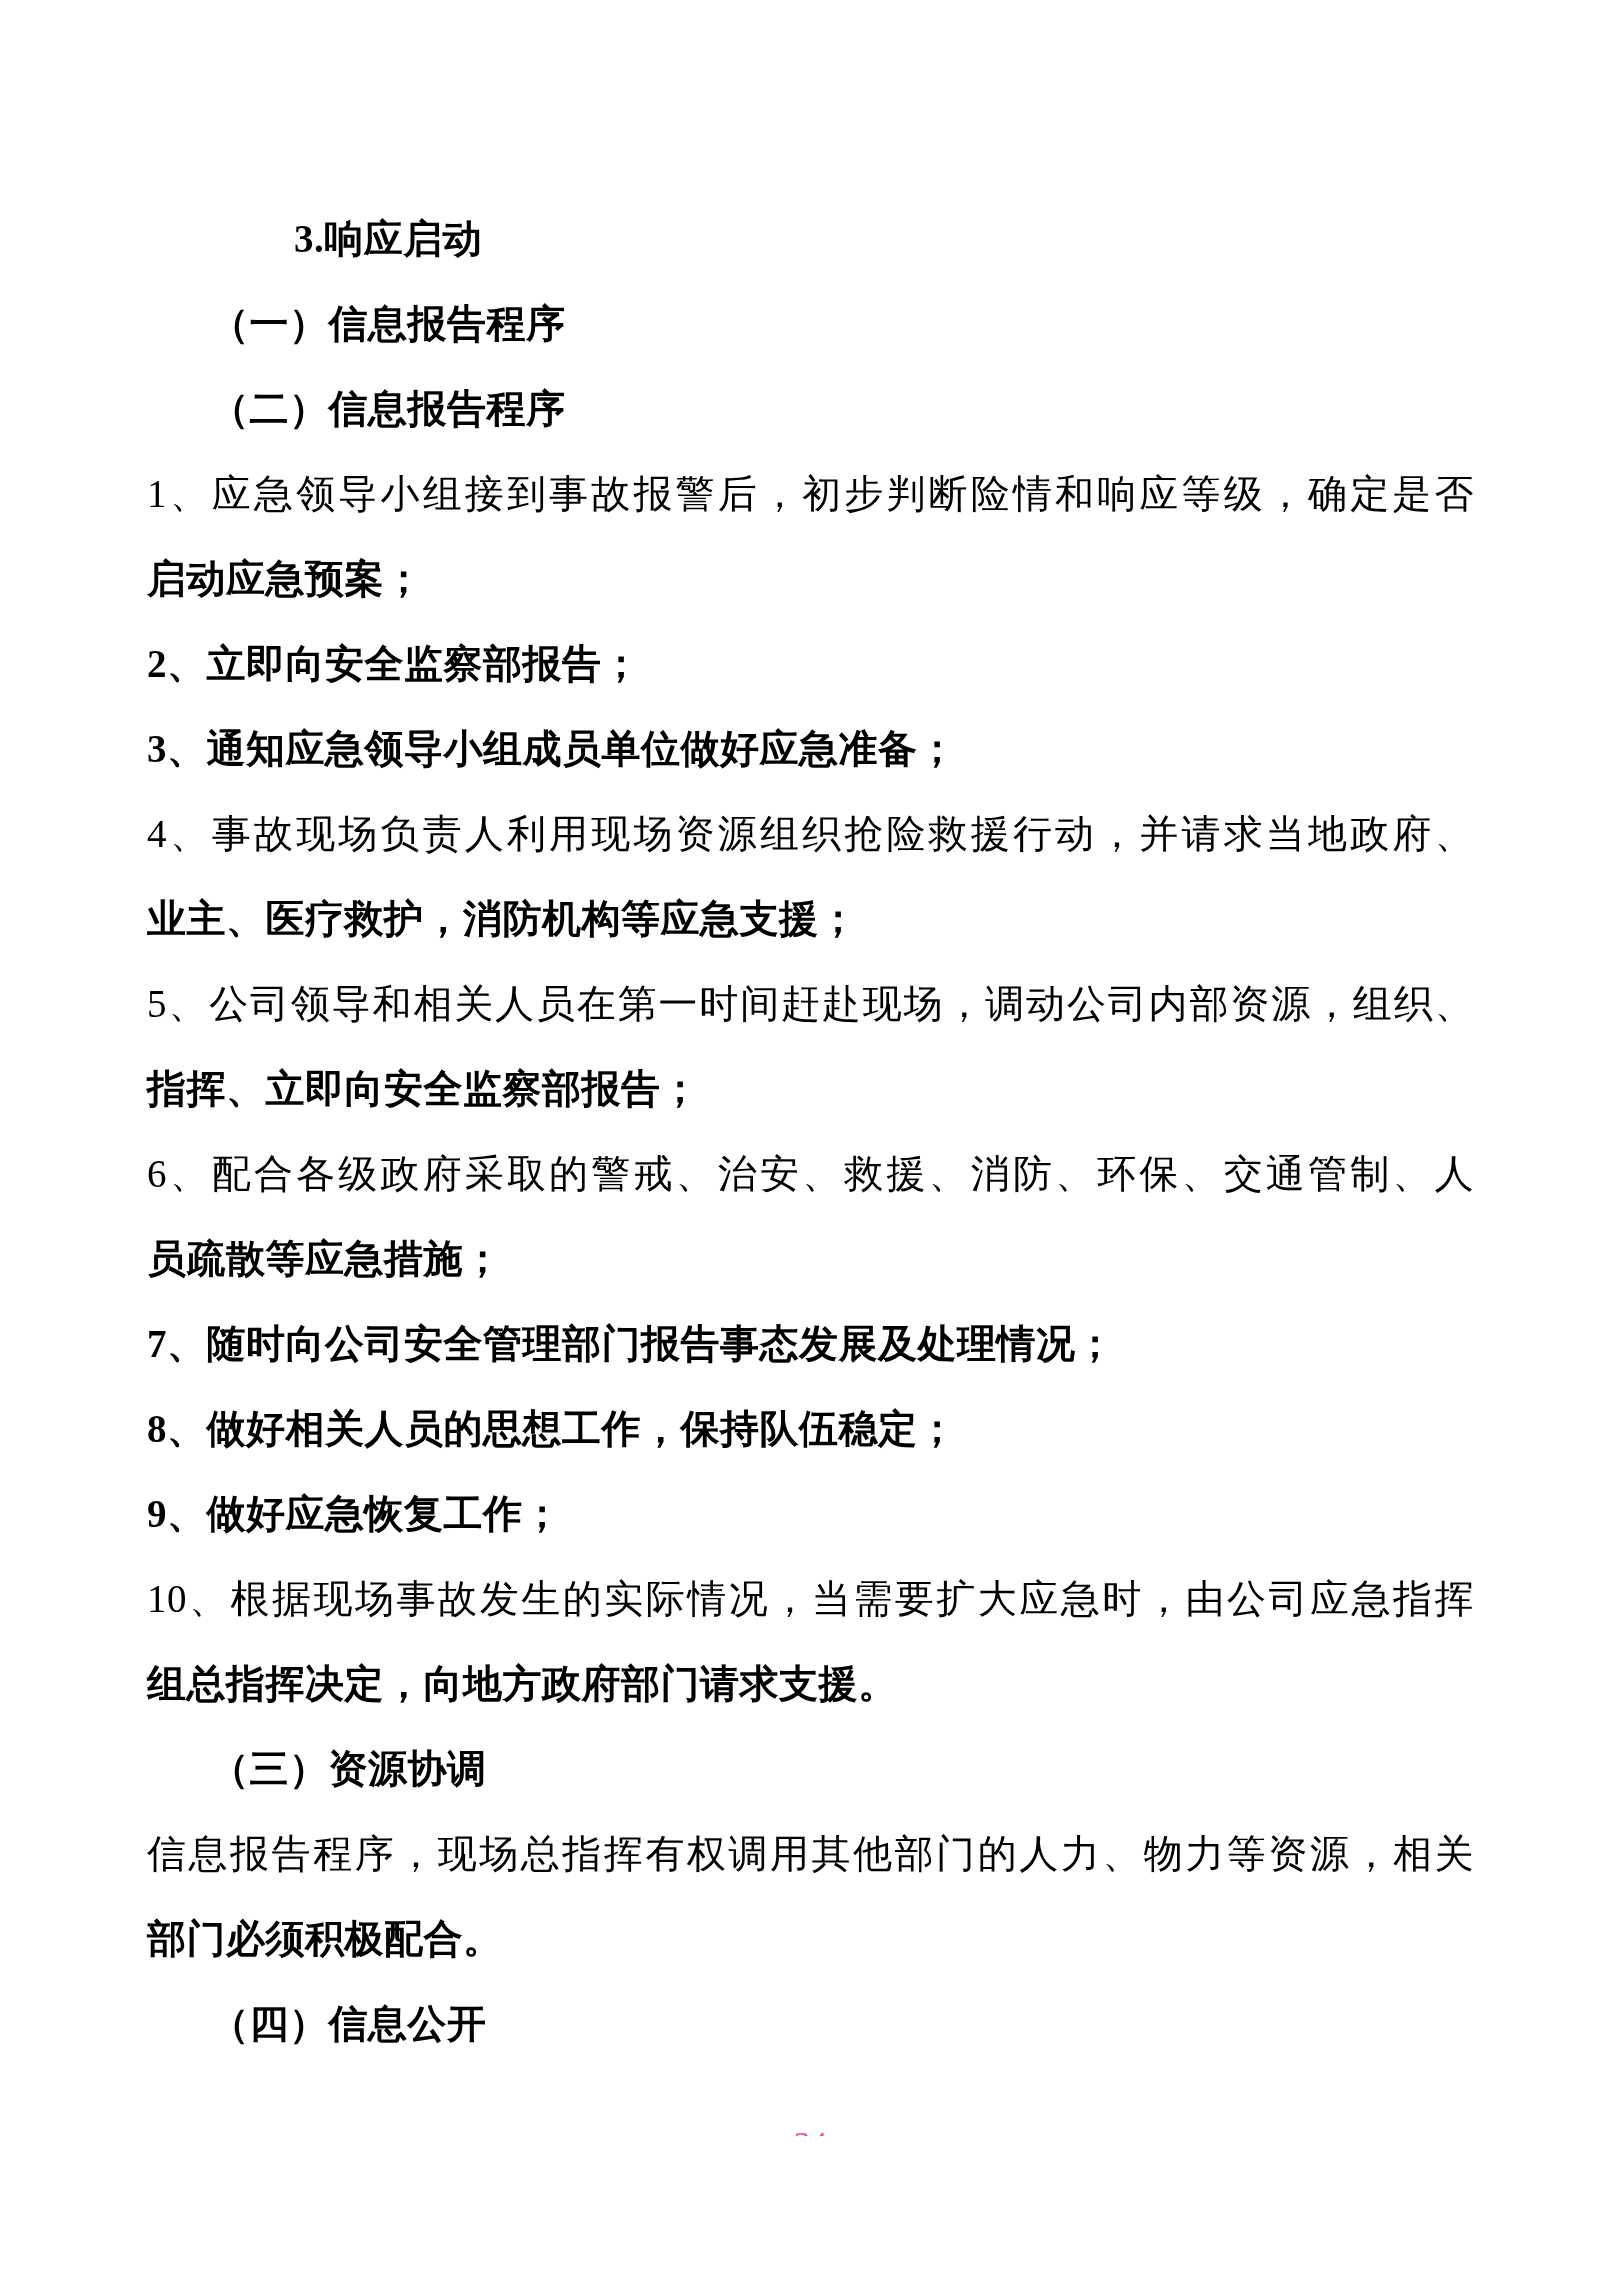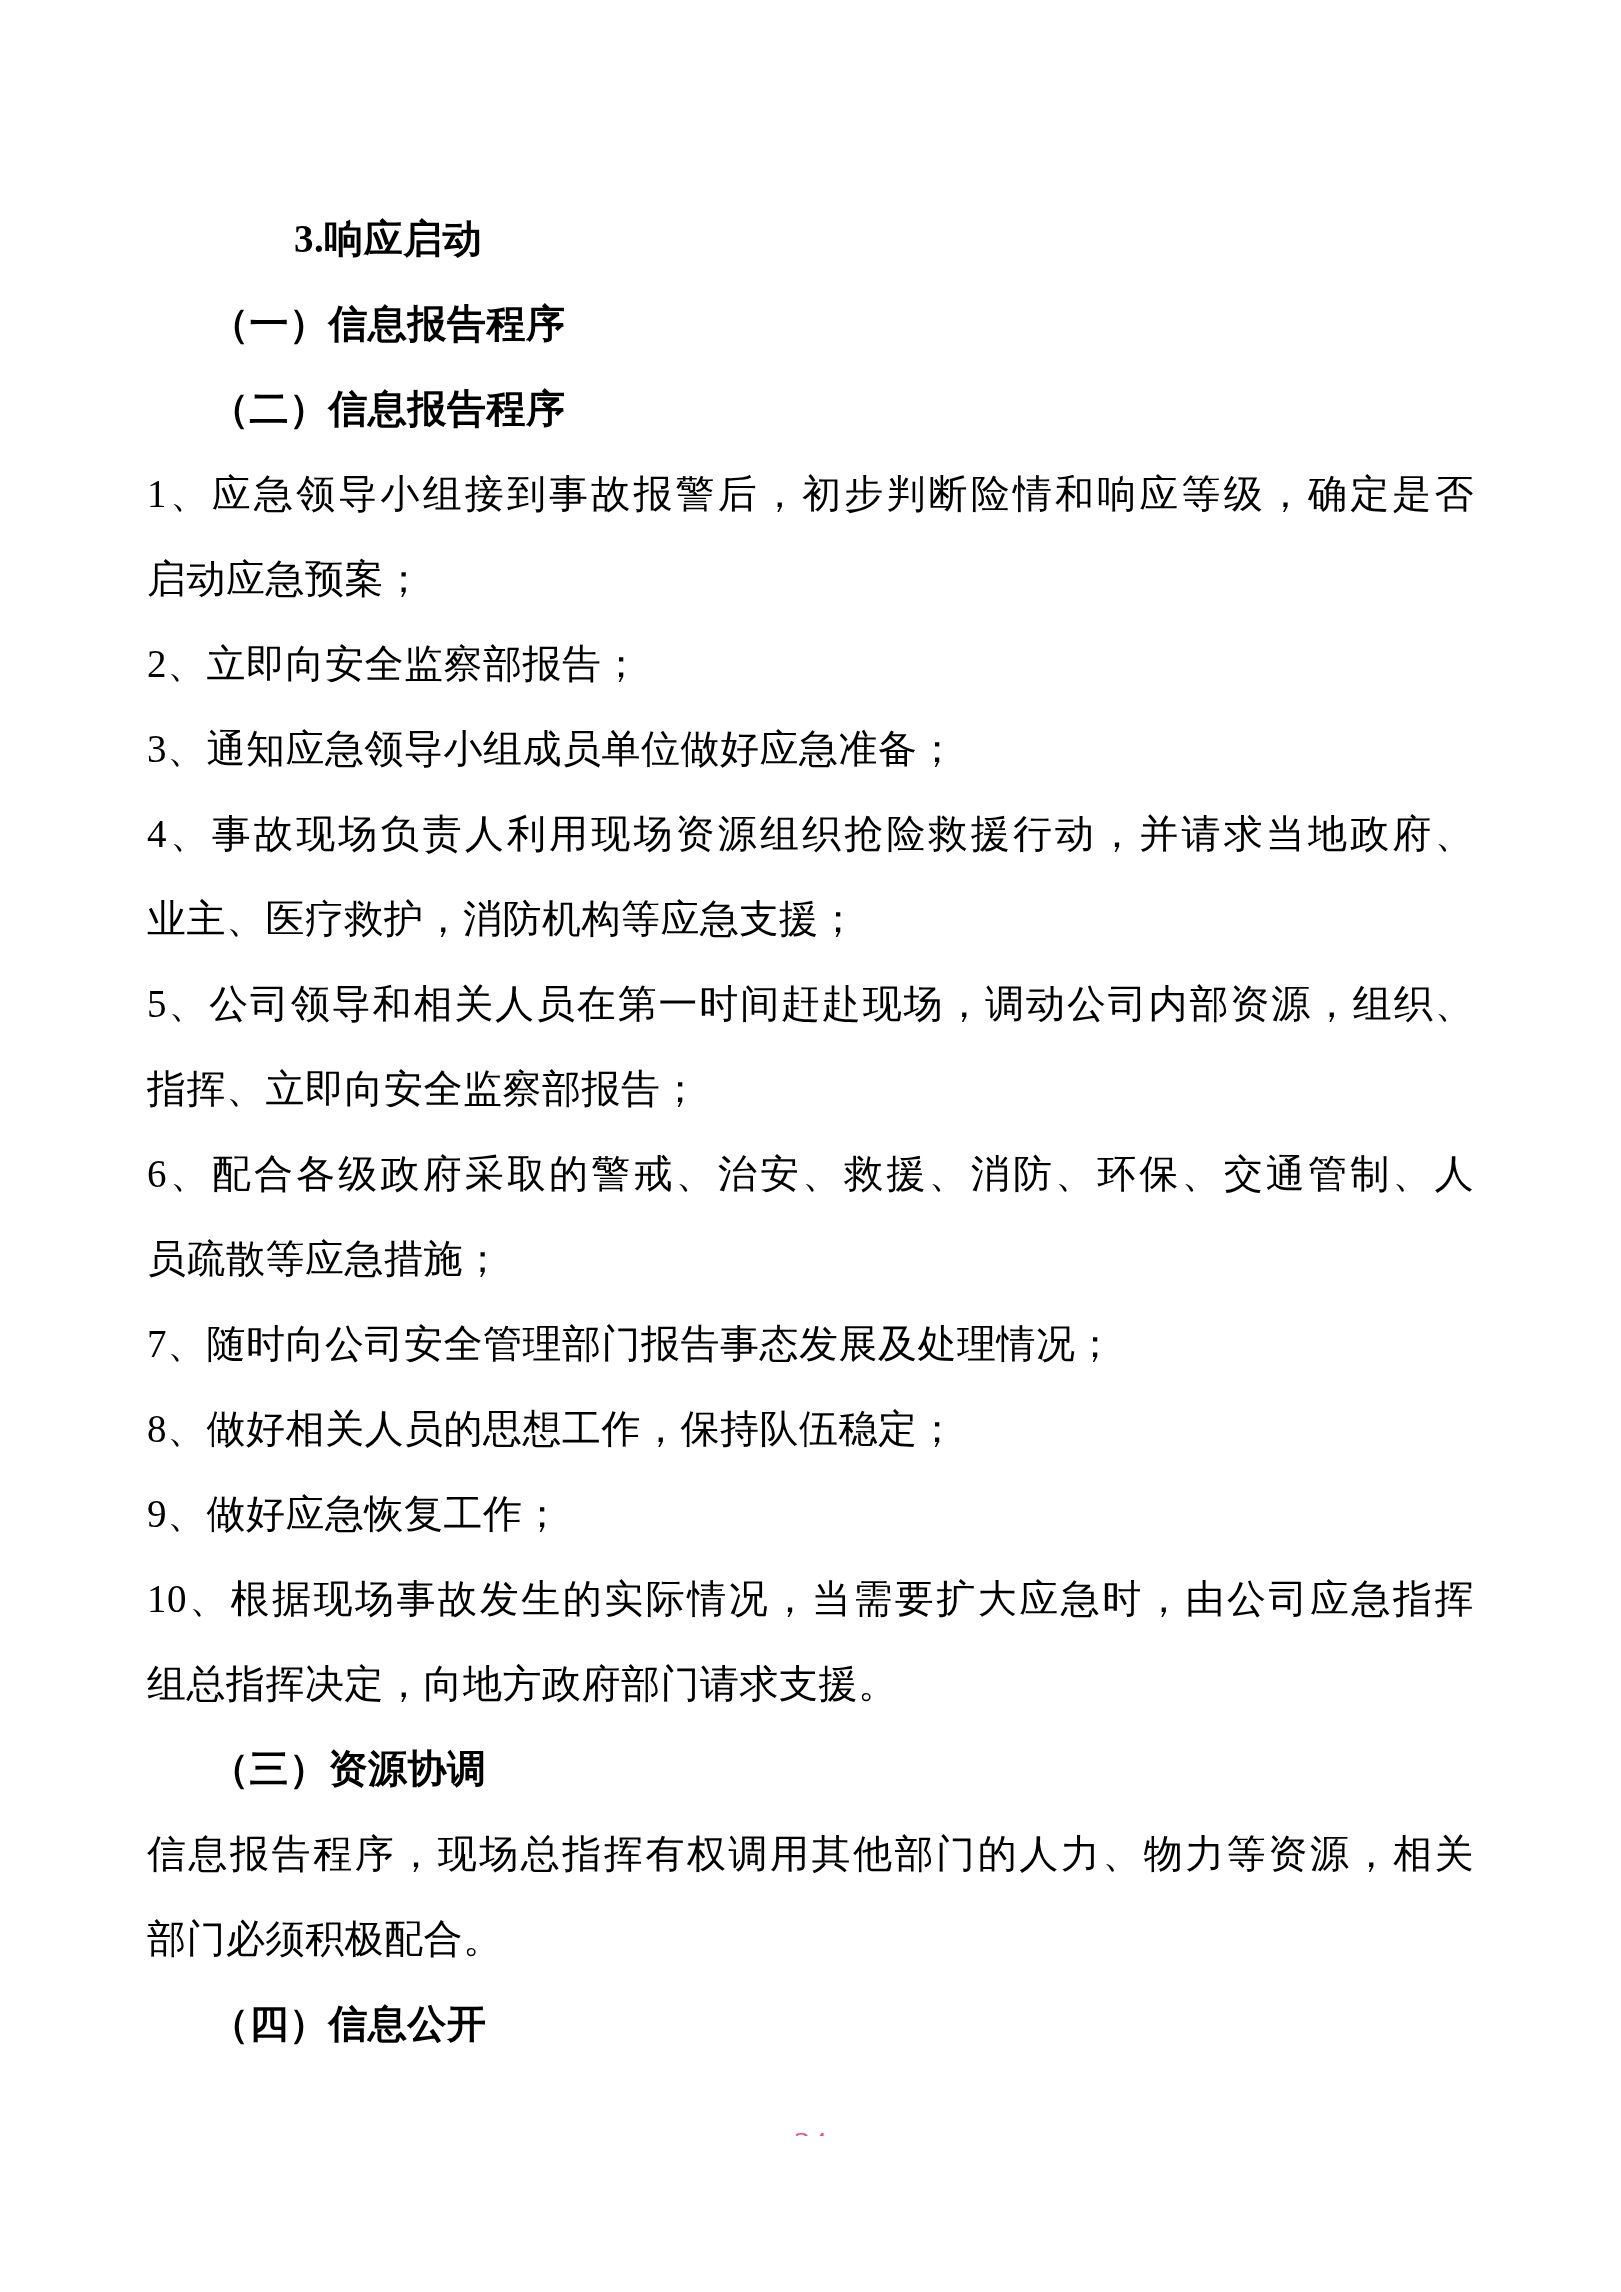--- a/index.html
+++ b/index.html
@@ -25,20 +25,21 @@
     letter-spacing: 0.5px;
   }
   
   .just {
     text-align: justify;
     text-align-last: justify;
     text-justify: inter-ideograph;
   }
   .plain {
     text-align: left;
+    font-weight: bold;
   }
   .bold {
     font-weight: bold;
   }
   
   .indent-sub {
     text-indent: 147px;
   }
   
   .indent-sec {

